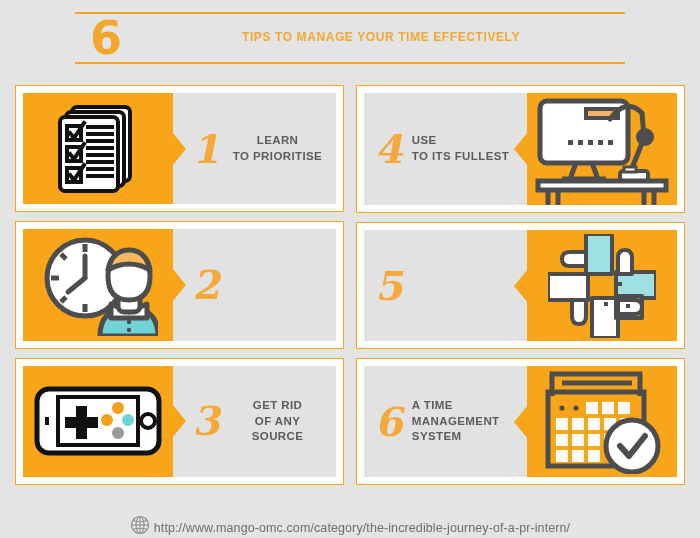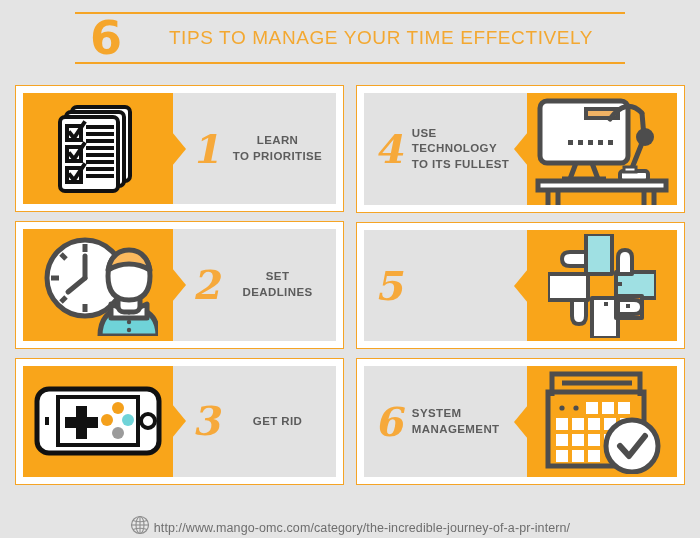--- a/index.html
+++ b/index.html
@@ -20,21 +20,21 @@
     position:absolute;left:75px;top:14px;width:550px;height:48px;
     display:flex;align-items:center;
   }
   .big-num{
     font-size:46px;font-weight:bold;color:#f5a62c;
     line-height:1;width:62px;text-align:center;flex:0 0 62px;
     font-family:"DejaVu Sans", sans-serif;
   }
   .head-lines{flex:1;text-align:center;}
   .head-lines div{
-    color:#f3a831;font-weight:normal;font-size:19px;
+    color:#f3a831;font-weight:bold;font-size:12px;
     letter-spacing:.6px;line-height:1.28;text-transform:uppercase;
     font-family:"Liberation Sans", sans-serif;
   }
 
   
   .grid{
     position:absolute;left:15px;top:85px;width:670px;height:400px;
     display:flex;gap:12px;
   }
   .col{flex:1;display:flex;flex-direction:column;gap:9px;}
@@ -177,24 +177,20 @@
               <path d="M70 36 q4 -20 21 -20 q17 0 21 20 q-10 -6 -21 -6 q-11 0 -21 6 z" fill="#fbb95e" stroke="#4d4d4d" stroke-width="5" stroke-linejoin="round"></path>
               <g fill="#4d4d4d">
                 <circle cx="91" cy="88" r="2.2"></circle>
                 <circle cx="91" cy="96" r="2.2"></circle>
               </g>
             </svg>
           </div>
           <div class="info">
             <div class="chev"></div>
             <div class="num">2</div>
-            <div class="cap">
-              <div>SET</div>
-              <div>DEADLINES</div>
-            </div>
           </div>
         </div>
       </div>
 
       <div class="card lr">
         <div class="panel">
           <div class="media">
             <svg width="128" height="70" viewBox="0 0 128 70">
               <rect x="3" y="3" width="122" height="64" rx="12" fill="#ffffff" stroke="#111" stroke-width="5"></rect>
               <rect x="24" y="11" width="80" height="48" fill="#ffffff" stroke="#111" stroke-width="4"></rect>
@@ -211,20 +207,21 @@
               <circle cx="73" cy="34" r="6" fill="#f4a01c"></circle>
               <circle cx="94" cy="34" r="6" fill="#6fd3d8"></circle>
               <circle cx="84" cy="47" r="6" fill="#9b9b9b"></circle>
             </svg>
           </div>
           <div class="info">
             <div class="chev"></div>
             <div class="num">3</div>
             <div class="cap">
               <div>GET RID</div>
+              <div>OF ANY SOURCE</div>
             </div>
           </div>
         </div>
       </div>
 
     </div>
 
     <div class="col">
 
       <div class="card rr">
@@ -256,21 +253,20 @@
                 <line x1="112" y1="97" x2="112" y2="112"></line>
                 <line x1="122" y1="97" x2="122" y2="112"></line>
               </g>
             </svg>
           </div>
           <div class="info">
             <div class="chev"></div>
             <div class="num">4</div>
             <div class="cap">
               <div>USE</div>
-              <div>TECHNOLOGY</div>
               <div>TO ITS FULLEST</div>
             </div>
           </div>
         </div>
       </div>
 
       <div class="card rr">
         <div class="panel">
           <div class="media">
             <svg width="108" height="104" viewBox="0 0 108 104">
@@ -331,22 +327,23 @@
                 <rect x="48" y="80" width="12" height="12"></rect>
               </g>
               <circle cx="92" cy="76" r="26" fill="#ffffff" stroke="#4d4d4d" stroke-width="5"></circle>
               <polyline points="80,76 89,86 105,66" fill="none" stroke="#4d4d4d" stroke-width="6" stroke-linecap="round" stroke-linejoin="round"></polyline>
             </svg>
           </div>
           <div class="info">
             <div class="chev"></div>
             <div class="num">6</div>
             <div class="cap">
+              <div>A TIME</div>
+              <div>MANAGEMENT</div>
               <div>SYSTEM</div>
-              <div>MANAGEMENT</div>
             </div>
           </div>
         </div>
       </div>
 
     </div>
   </div>
 
   <div class="footer">
     <svg width="20" height="20" viewBox="0 0 20 20">

